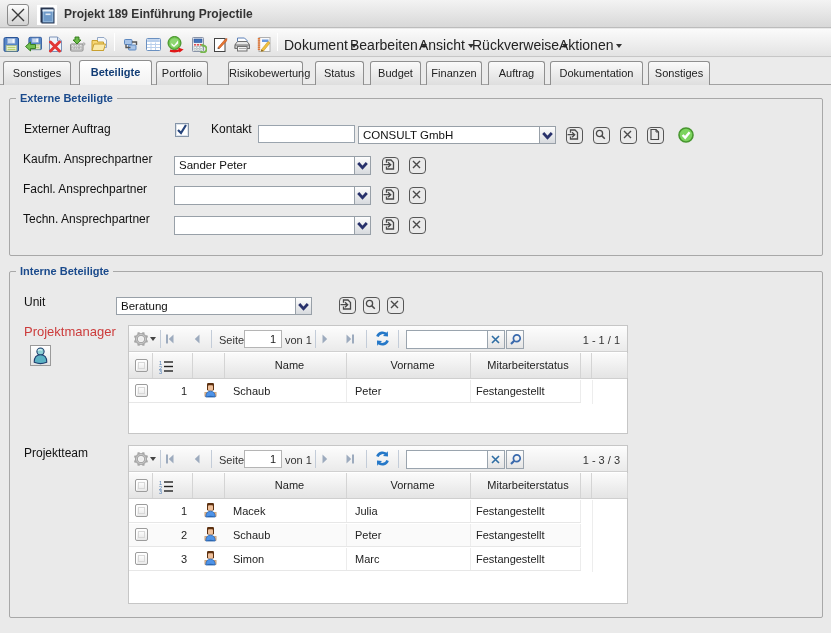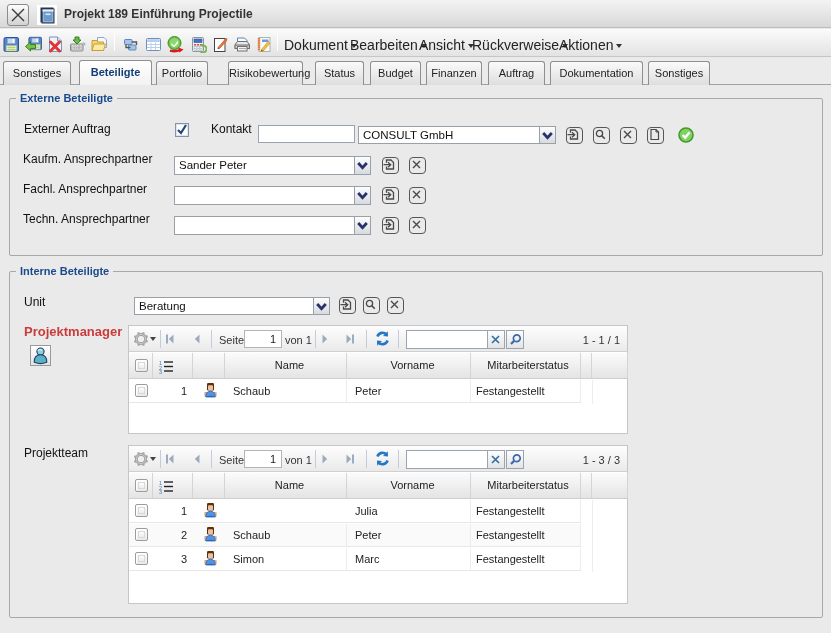--- a/index.html
+++ b/index.html
@@ -344,30 +344,30 @@
         <path d="M1.2 2 L5.5 6.6 L9.8 2" stroke="#28316b" stroke-width="2.8" fill="none"></path>
       </svg>
     </span>
 </div>
 
 <fieldset class="fs" style="left:9px;top:265px;width:814px;height:353px;">
   <legend>Interne Beteiligte</legend>
 </fieldset>
 
 <div class="lbl" style="left:24px;top:295px;">Unit</div>
-<div class="combo" style="left:134px;top:297px;width:196px;height:18px;">
+<div class="combo" style="left:116px;top:297px;width:196px;height:18px;">
   <span class="txt">Beratung</span>
   <span class="btn">
       <svg width="11" height="9" viewBox="0 0 11 9">
         <path d="M1.2 2 L5.5 6.6 L9.8 2" stroke="#28316b" stroke-width="2.8" fill="none"></path>
       </svg>
     </span>
 </div>
 
-<div class="lbl" style="left:24px;top:324px;color:#cc3b3b;font-size:13px;font-weight:bold;">Projektmanager</div>
+<div class="lbl" style="left:24px;top:324px;color:#cc3b3b;font-size:13px;">Projektmanager</div>
 <div class="abs" style="left:30px;top:345px;width:21px;height:21px;border:1px solid #9a9a9a;background:linear-gradient(#ffffff,#e3e3e3);">
   <svg width="19" height="19" viewBox="0 0 19 19">
     <circle cx="9.5" cy="5.6" r="3.6" fill="#8ed0d4" stroke="#1e3f6e" stroke-width="1.1"></circle>
     <path d="M3.2 16.2 Q3.2 8.8 9.5 8.8 Q15.8 8.8 15.8 16.2 Q12 17.6 9.5 17.6 Q7 17.6 3.2 16.2 Z" fill="#5cb2c4" stroke="#1e3f6e" stroke-width="1.1"></path>
     <path d="M6.8 4.4 Q9 3 11 4.2" stroke="#d8f2f4" stroke-width="1.2" fill="none"></path>
   </svg>
 </div>
 
 <div class="lbl" style="left:24px;top:446px;">Projektteam</div>
 
@@ -567,20 +567,21 @@
       </span>
       <span style="position:absolute;left:24px;width:34px;text-align:right;font-size:11px;line-height:22px;">1</span>
       <svg style="position:absolute;left:74px;top:2px;" width="15" height="16" viewBox="0 0 15 16">
         <rect x="4" y="1" width="7" height="7.5" rx="1.2" fill="#5c3010"></rect>
         <rect x="5" y="3.2" width="5" height="5" rx="1" fill="#efc09a"></rect>
         <rect x="1.9" y="10.5" width="2" height="4" fill="#e8b88e" stroke="#b08050" stroke-width="0.5"></rect>
         <rect x="11.1" y="10.5" width="2" height="4" fill="#e8b88e" stroke="#b08050" stroke-width="0.5"></rect>
         <path d="M2.8 15 Q2.8 9.3 7.5 9.3 Q12.2 9.3 12.2 15 Z" fill="#4e93e8" stroke="#2b66b0" stroke-width="0.8"></path>
         <path d="M3.6 14.7 Q7.5 12.8 11.4 14.7 L11.2 15 L3.8 15 Z" fill="#2b66b0"></path>
       </svg>
+      <span class="gcell" style="left:96px;width:122px;">Macek</span>
       <span class="gcell" style="left:218px;width:124px;">Julia</span>
       <span class="gcell" style="left:342px;width:110px;padding-left:5px;">Festangestellt</span>
     </div>
     <div class="grow" style="top:78px;width:452px;background:#fafafa;">
       <span class="chk" style="left:6px;top:4px;">
         <i></i>
       </span>
       <span style="position:absolute;left:24px;width:34px;text-align:right;font-size:11px;line-height:22px;">2</span>
       <svg style="position:absolute;left:74px;top:2px;" width="15" height="16" viewBox="0 0 15 16">
         <rect x="4" y="1" width="7" height="7.5" rx="1.2" fill="#5c3010"></rect>

